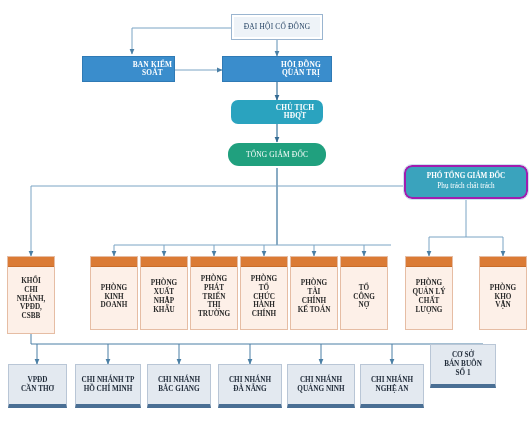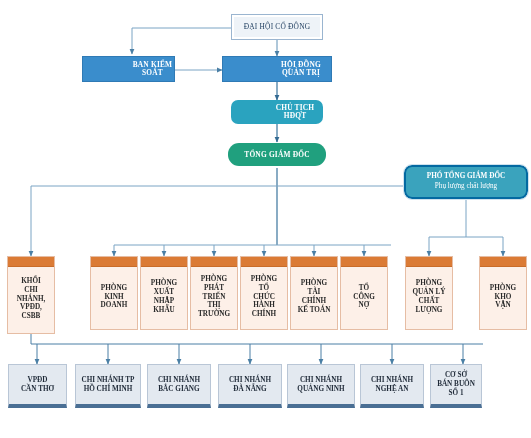--- a/index.html
+++ b/index.html
@@ -62,30 +62,30 @@
     font-weight: bold;
     font-size: 7.4px;
     letter-spacing: .2px;
   }
 
   
   .box-green {
     background: #20a07e;
     border-radius: 11px;
     color: #ffffff;
-    font-weight: bold;
+    font-weight: normal;
     font-size: 7.4px;
     letter-spacing: .2px;
     align-items: center;
   }
 
   
   .box-teal2 {
     background: #3aa3bd;
-    border: 2px solid #0369a1;
+    border: 2px solid #a21caf;
     outline: 1px solid #cfe2ee;
     border-radius: 8px;
     color: #ffffff;
     font-size: 7.2px;
     padding: 2px 3px;
   }
   .box-teal2 .l1 { font-weight: bold; display:block; }
   .box-teal2 .l2 { font-weight: normal; display:block; margin-top: 2px; }
 
   
@@ -223,21 +223,21 @@
   <div class="node box-teal" style="left:231px; top:100px; width:92px; height:24px;padding-left:36px;">
     <span class="label">CHỦ TỊCH HĐQT</span>
   </div>
 
   <div class="node box-green" style="left:228px; top:143px; width:98px; height:23px;">
     <span class="label">TỔNG GIÁM ĐỐC</span>
   </div>
 
   <div class="node box-teal2" style="left:404px; top:165px; width:124px; height:34px;">
     <span class="l1">PHÓ TỔNG GIÁM ĐỐC</span>
-    <span class="l2">Phụ lượng chất lượng</span>
+    <span class="l2">Phụ trách chất trách</span>
   </div>
 
   <div class="dept" style="left:7px; top:256px; width:48px; height:78px;">
     <span class="bar"></span>
     <span class="label">KHỐI
 CHI
 NHÁNH,
 VPĐD,
 CSBB</span>
   </div>
@@ -328,19 +328,19 @@
   <div class="branch" style="left:287px; top:364px; width:68px; height:44px;">
     <span class="label">CHI NHÁNH
 QUẢNG NINH</span>
   </div>
 
   <div class="branch" style="left:360px; top:364px; width:64px; height:44px;">
     <span class="label">CHI NHÁNH
 NGHỆ AN</span>
   </div>
 
-  <div class="branch" style="left:430px; top:364px; width:52px; height:44px;">
+  <div class="branch" style="left:430px; top:344px; width:66px; height:44px;">
     <span class="label">CƠ SỞ
 BÁN BUÔN
 SỐ 1</span>
   </div>
 
 </div>
 
 </body></html>

